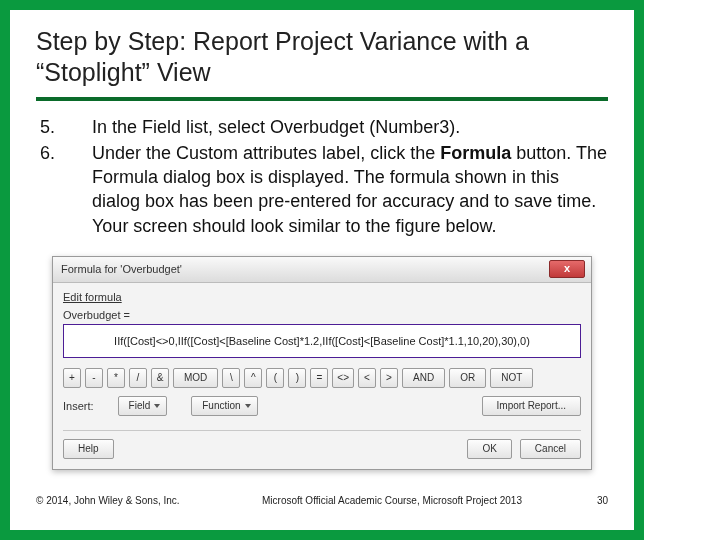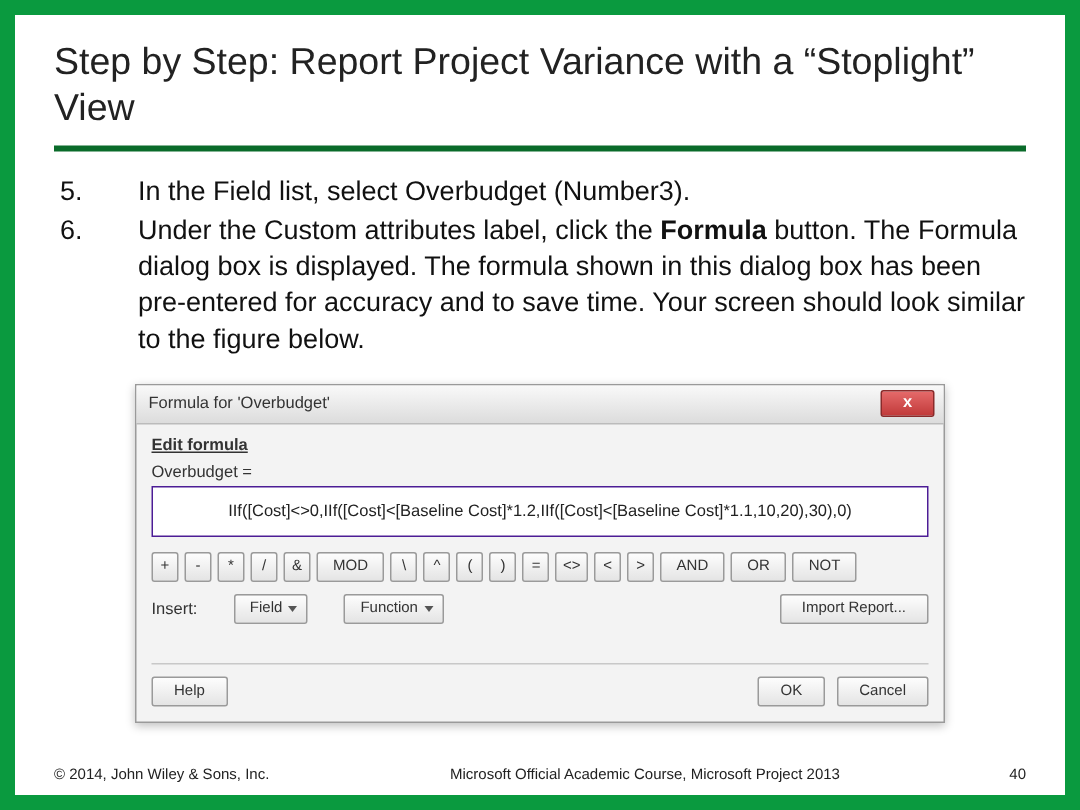--- a/index.html
+++ b/index.html
@@ -1,21 +1,21 @@
 <!DOCTYPE html>
 <html><head>
 <meta charset="utf-8">
 <style>
   * { box-sizing: border-box; margin: 0; padding: 0; }
   body {
     font-family: Arial, Helvetica, sans-serif;
     background: #fff;
   }
   .slide {
-    width: 720px;
+    width: 644px;
     height: 540px;
     border: 10px solid #0a9a3f;
     background: #fff;
     position: relative;
     padding: 16px 26px 0 26px;
   }
   .title {
     font-size: 25px;
     font-weight: 400;
     color: #222;
@@ -65,21 +65,21 @@
   .titlebar .tlabel { flex: 1; color:#333; }
   .closebtn {
     width: 36px; height: 18px;
     background: linear-gradient(#e56a6a,#c13a3a);
     border: 1px solid #8a2a2a;
     border-radius: 2px;
     color: #fff; text-align: center;
     line-height: 15px; font-size: 11px; font-weight: bold;
   }
   .dlg-inner { padding: 8px 10px 10px 10px; }
-  .section-label { text-decoration: underline; color:#333; margin-bottom: 6px; font-weight: bold; }
+  .section-label { text-decoration: underline; color:#333; margin-bottom: 6px; }
   .field-label { margin: 6px 0 3px 0; color:#333; }
   .formula-box {
     width: 100%; height: 34px;
     background: #fff; border: 1px solid #4c1d95;
     padding: 4px 5px;
     font-size: 11px;
     color:#222;
     overflow: hidden;
     display:flex; align-items:center;justify-content:center;
   }
@@ -99,27 +99,27 @@
   .btn.sm { min-width: 18px; padding:0 4px; }
   .btn.wide { padding: 0 10px; }
   .btn.xw { padding: 0 14px; }
   .dropbtn { display:flex; align-items:center; gap:4px; padding:0 6px 0 10px;}
   .caret {
     width:0;height:0;border-left:3px solid transparent;border-right:3px solid transparent;border-top:4px solid #555;display:inline-block;
   }
   .row2 { margin-top:8px; display:flex; align-items:center; gap:24px; }
   .spacer { flex:1; }
   .footer-row {
-    margin-top: 26px; padding-top:8px; border-top:1px solid #c8c8c8;
+    margin-top: 14px; padding-top:8px; border-top:1px solid #c8c8c8;
     display:flex; align-items:center; gap:8px;
   }
 
   .slide-footer {
     position: absolute;
-    left: 26px; right: 26px; bottom: 8px;
+    left: 26px; right: 26px; bottom: 24px;
     display: flex; align-items: flex-start;
     font-size: 10px; color:#222;
   }
   .slide-footer .c1 { width: 180px; }
   .slide-footer .c2 { flex:1; text-align:center; }
   .slide-footer .c3 { width:40px; text-align:right; }
 </style>
 </head>
 <body>
 
@@ -197,16 +197,16 @@
           <div class="btn xw">OK</div>
           <div class="btn xw">Cancel</div>
         </div>
       </div>
     </div>
   </div>
 
   <div class="slide-footer">
     <div class="c1">© 2014, John Wiley &amp; Sons, Inc.</div>
     <div class="c2">Microsoft Official Academic Course, Microsoft Project 2013</div>
-    <div class="c3">40</div>
+    <div class="c3">30</div>
   </div>
 
 </div>
 
 </body></html>

